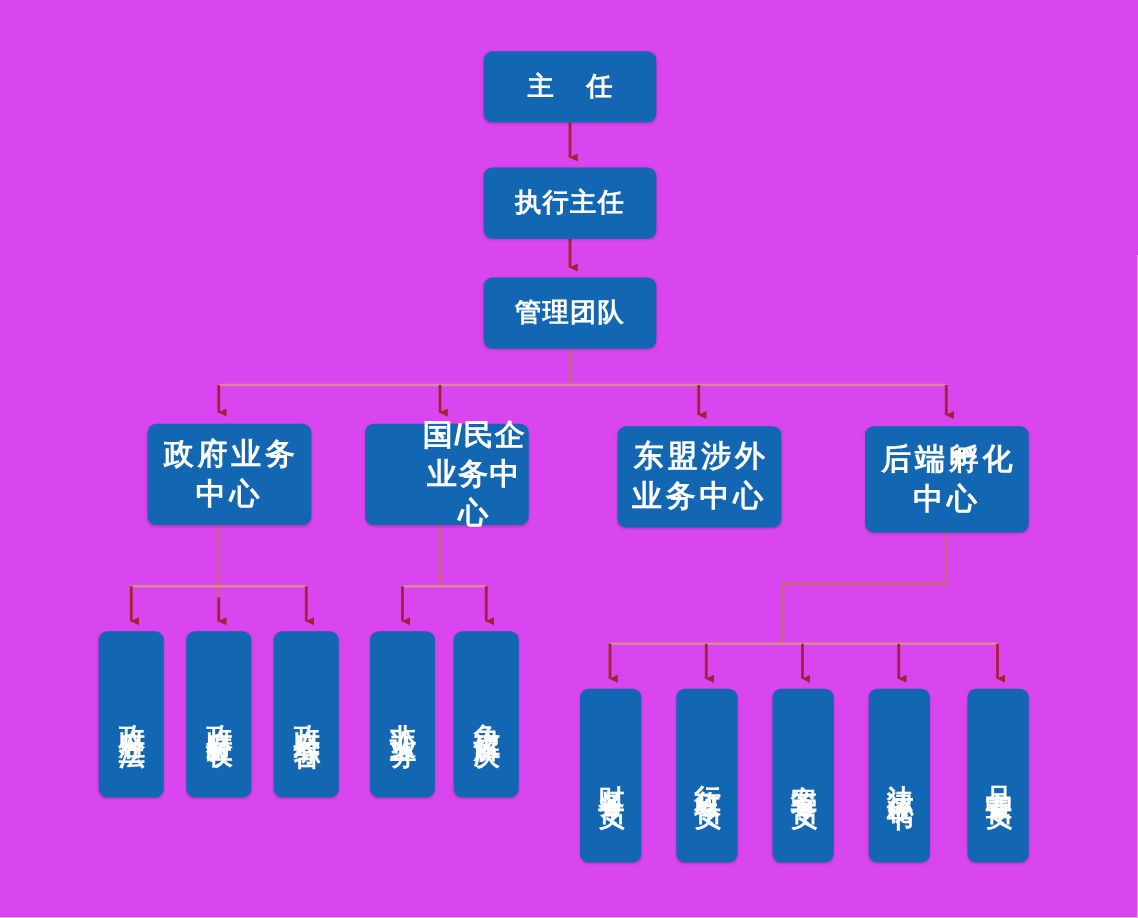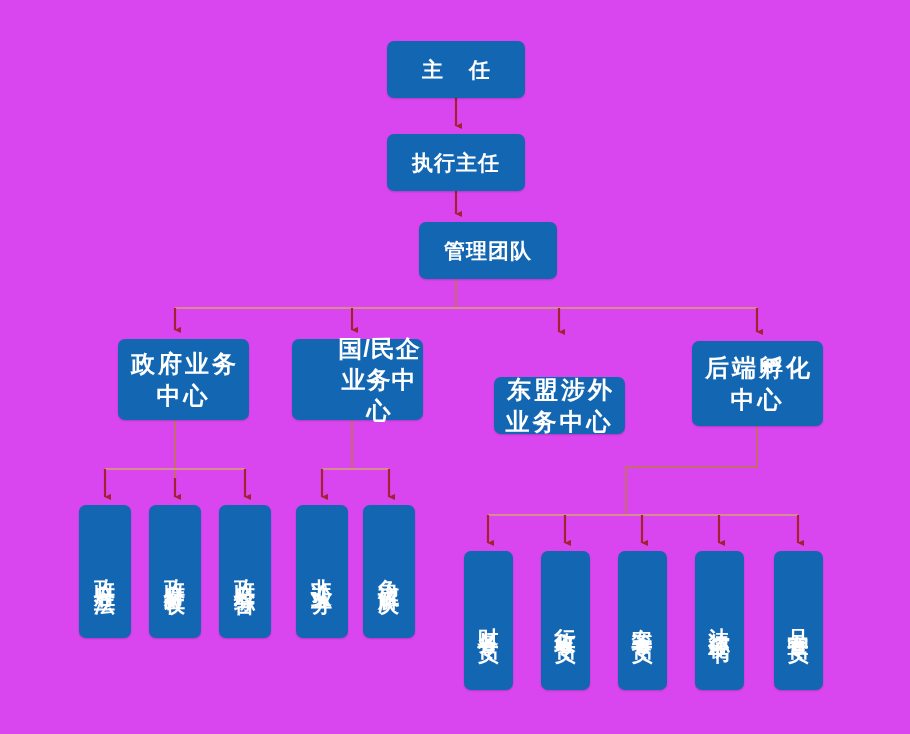--- a/index.html
+++ b/index.html
@@ -123,33 +123,33 @@
   </svg>
 
   <div class="node tier-top node-director" style="left:387px; top:41px; width:138px; height:57px;">
     <span class="node-label">主 任</span>
   </div>
 
   <div class="node tier-top" style="left:387px; top:134px; width:138px; height:57px;">
     <span class="node-label">执行主任</span>
   </div>
 
-  <div class="node tier-top" style="left:387px; top:222px; width:138px; height:57px;margin-left:32px;">
+  <div class="node tier-top" style="left:387px; top:222px; width:138px; height:57px;">
     <span class="node-label">管理团队</span>
   </div>
 
   <div class="node tier-center" style="left:118px; top:339px; width:131px; height:81px;">
     <span class="node-label">政府业务
 中心</span>
   </div>
   <div class="node tier-center tier-center-tight" style="left:292px; top:339px; width:131px; height:81px;">
     <span class="node-label">国/民企
 业务中心</span>
   </div>
-  <div class="node tier-center" style="left:494px; top:341px; width:131px; height:57px;margin-top:36px;">
+  <div class="node tier-center" style="left:494px; top:341px; width:131px; height:81px;">
     <span class="node-label">东盟涉外
 业务中心</span>
   </div>
   <div class="node tier-center" style="left:692px; top:341px; width:131px; height:85px;">
     <span class="node-label">后端孵化
 中心</span>
   </div>
 
   <div class="node tier-leaf" style="left:79px; top:505px; width:52px; height:133px;">
     <span class="node-label">政府立法</span>

